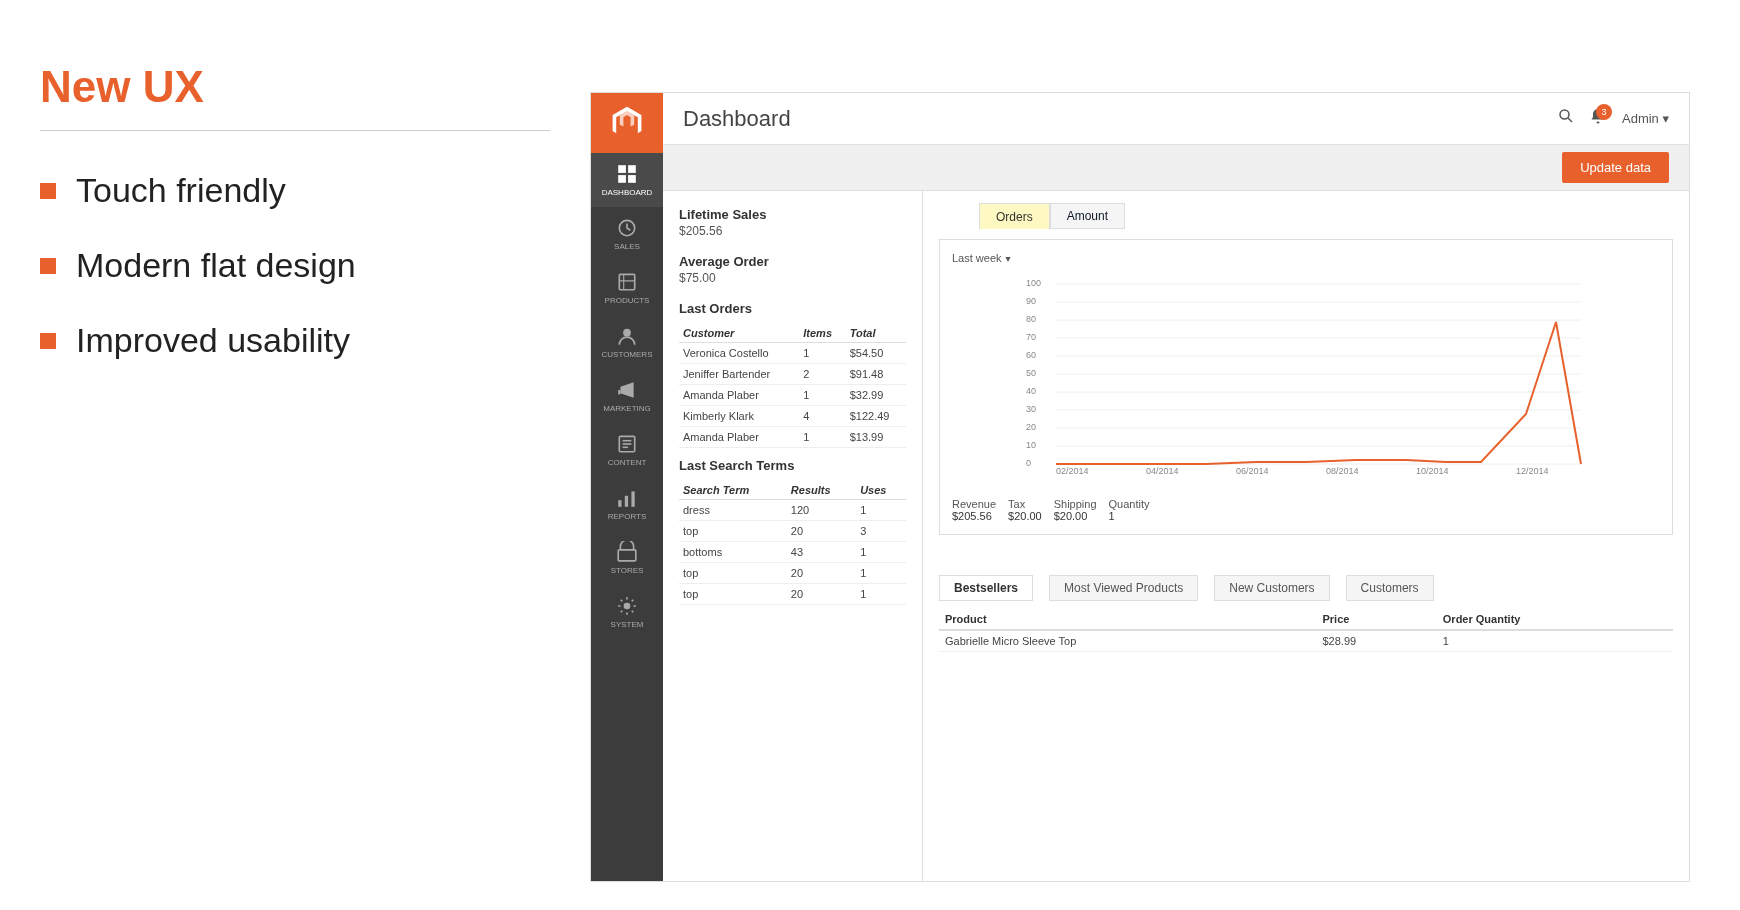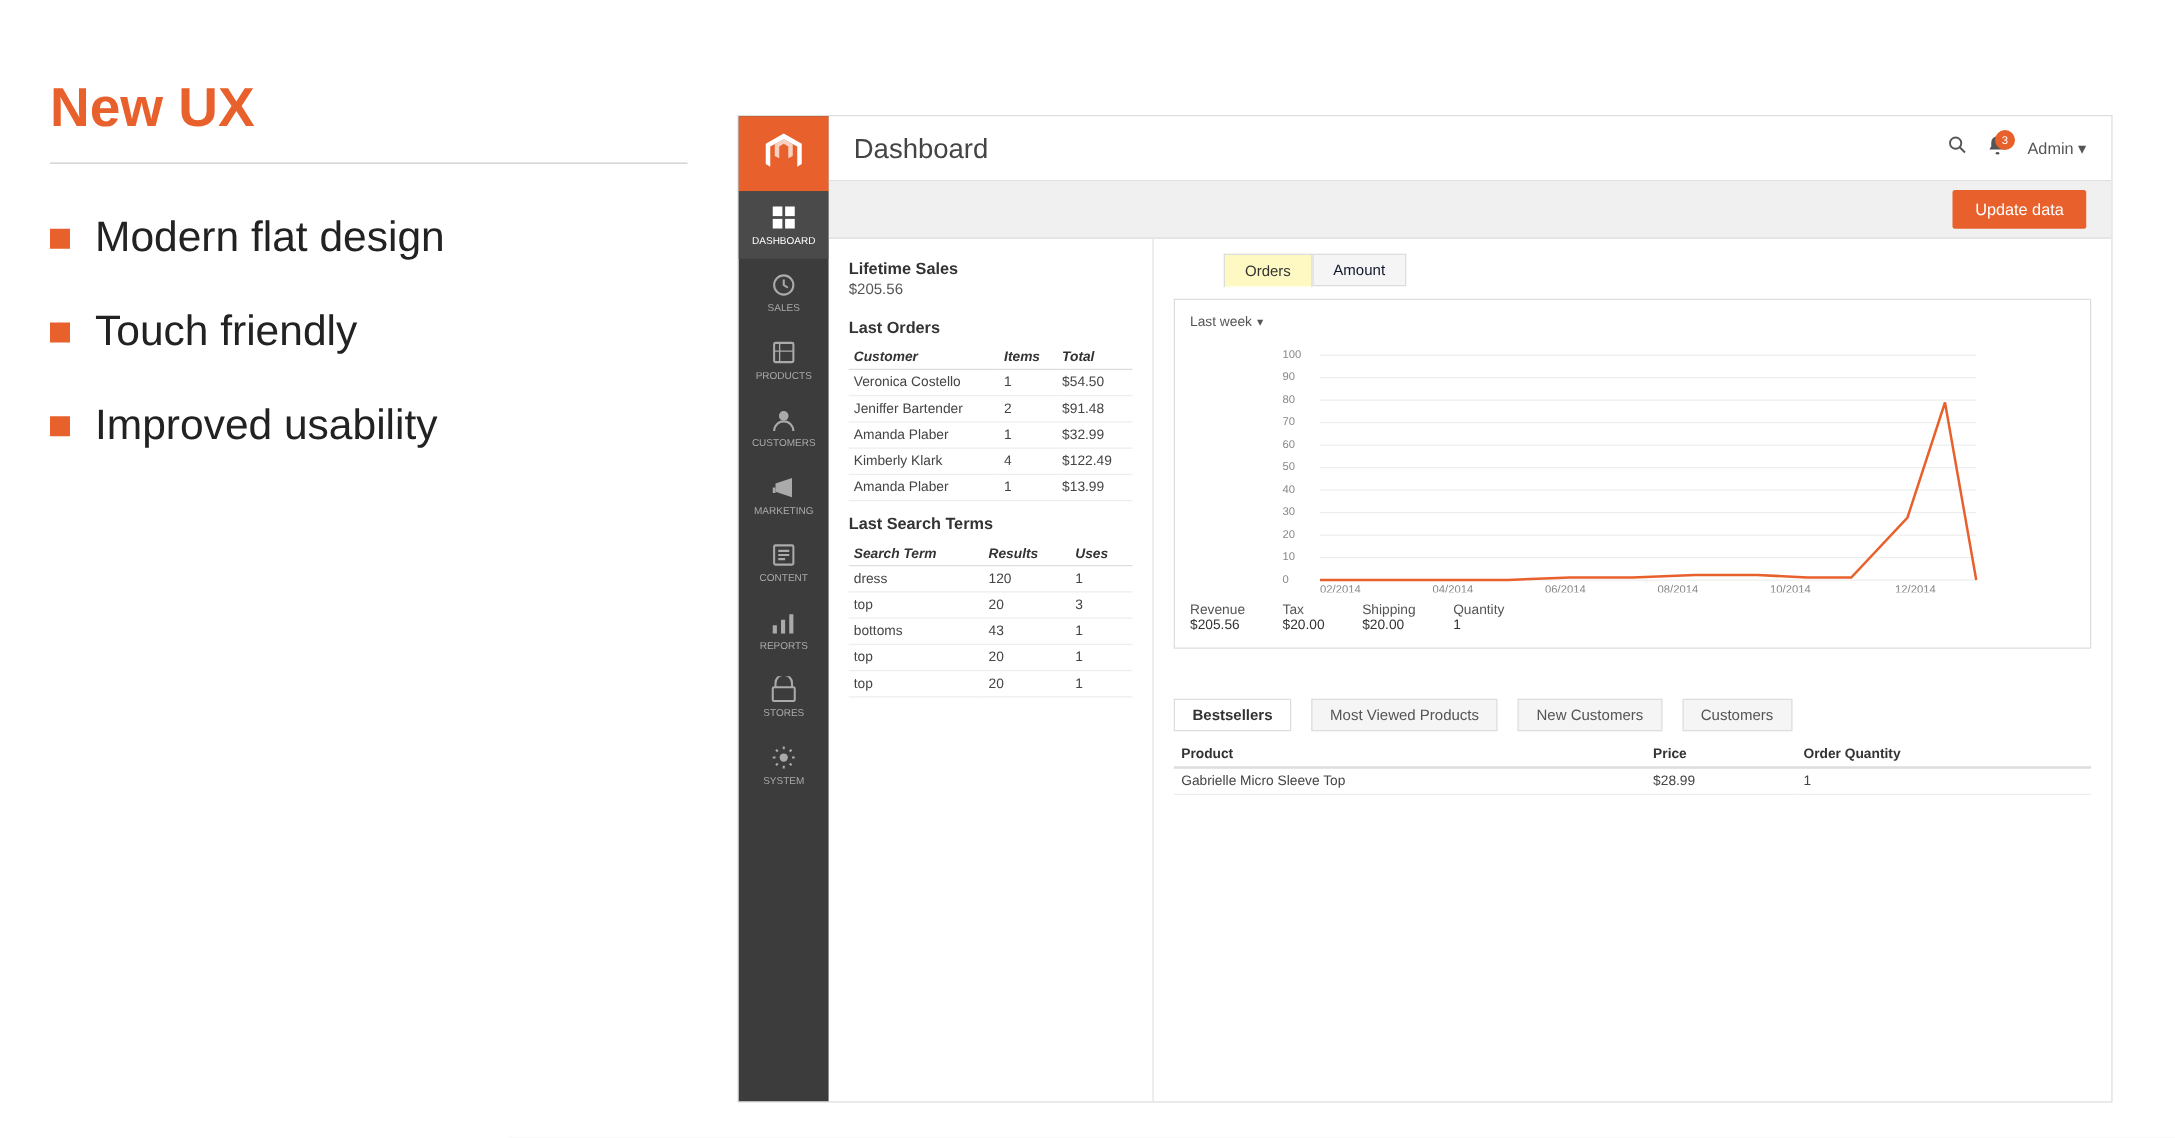--- a/index.html
+++ b/index.html
@@ -325,22 +325,22 @@
 
     
     .chart-svg-wrapper {
       width: 100%;
       height: 200px;
     }
 
     
     .chart-stats {
       display: flex;
-      gap: 30px;
-      margin-top: 8px;
+      gap: 12px;
+      margin-top: 24px;
       font-size: 11px;
     }
 
     .chart-stat-item {}
     .chart-stat-label { color: #555; }
     .chart-stat-value { color: #333; font-weight: 500; }
 
     
     .bottom-tabs {
       display: flex;
@@ -384,22 +384,22 @@
       border-bottom: 1px solid #eee;
     }
   </style>
 </head>
 <body>
 
 <div class="presentation-area">
   <h1 class="page-title">New UX</h1>
   <div class="divider-top"></div>
   <ul class="bullet-list">
-  <li><span class="bullet-icon"></span>Modern flat design</li>
-      <li><span class="bullet-icon"></span>Touch friendly</li>
+  <li><span class="bullet-icon"></span>Touch friendly</li>
+      <li><span class="bullet-icon"></span>Modern flat design</li>
       <li><span class="bullet-icon"></span>Improved usability</li>
     </ul>
 </div>
 
 <div class="dashboard-area">
 
   <div class="sidebar">
     <div class="sidebar-logo">
       <svg class="magento-logo" viewBox="0 0 40 40">
         <path d="M20 2 L36 11 L36 29 L32 31.5 L32 13.5 L20 7 L8 13.5 L8 31.5 L4 29 L4 11 Z" fill="white"></path>
@@ -502,20 +502,24 @@
     <div class="action-bar">
       <button class="update-data-btn">Update data</button>
     </div>
 
     <div class="dashboard-body">
 
       <div class="left-panel">
         <div class="stat-section">
           <div class="stat-label">Lifetime Sales</div>
           <div class="stat-value">$205.56</div>
+        </div>
+        <div class="stat-section">
+          <div class="stat-label">Average Order</div>
+          <div class="stat-value">$75.00</div>
         </div>
 
         <div class="section-title">Last Orders</div>
         <table class="data-table">
           <thead>
             <tr>
               <th>Customer</th>
               <th>Items</th>
               <th>Total</th>
             </tr>

